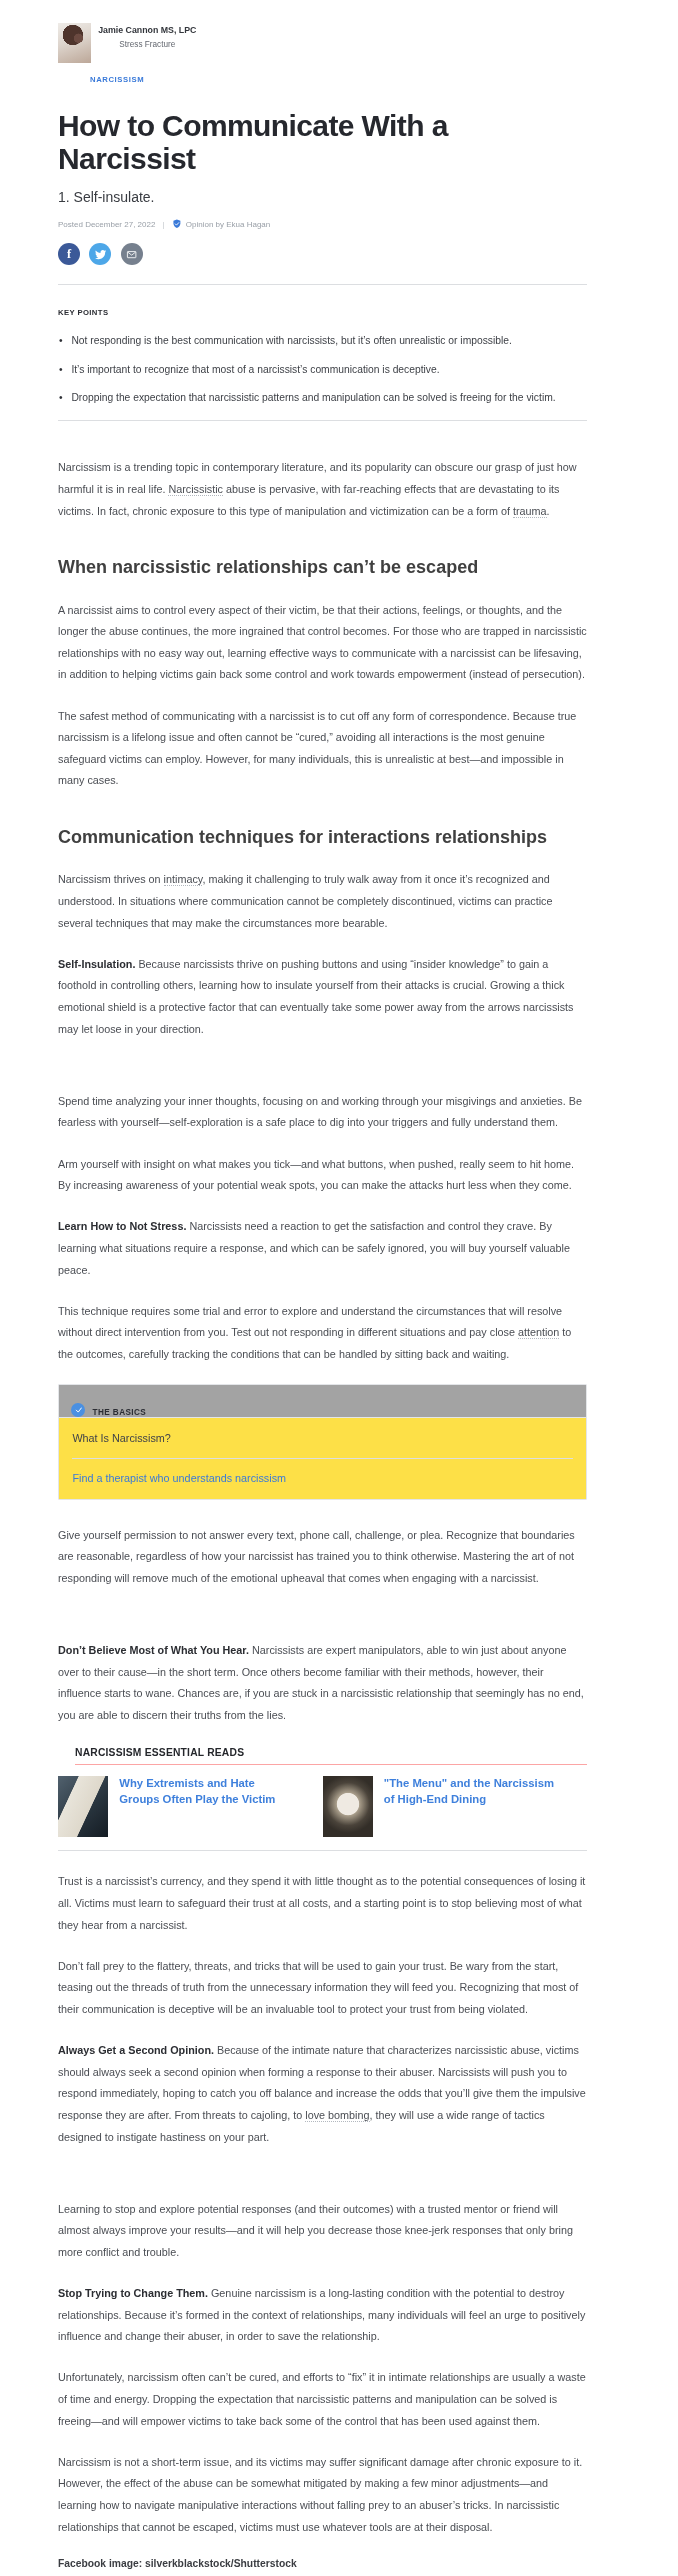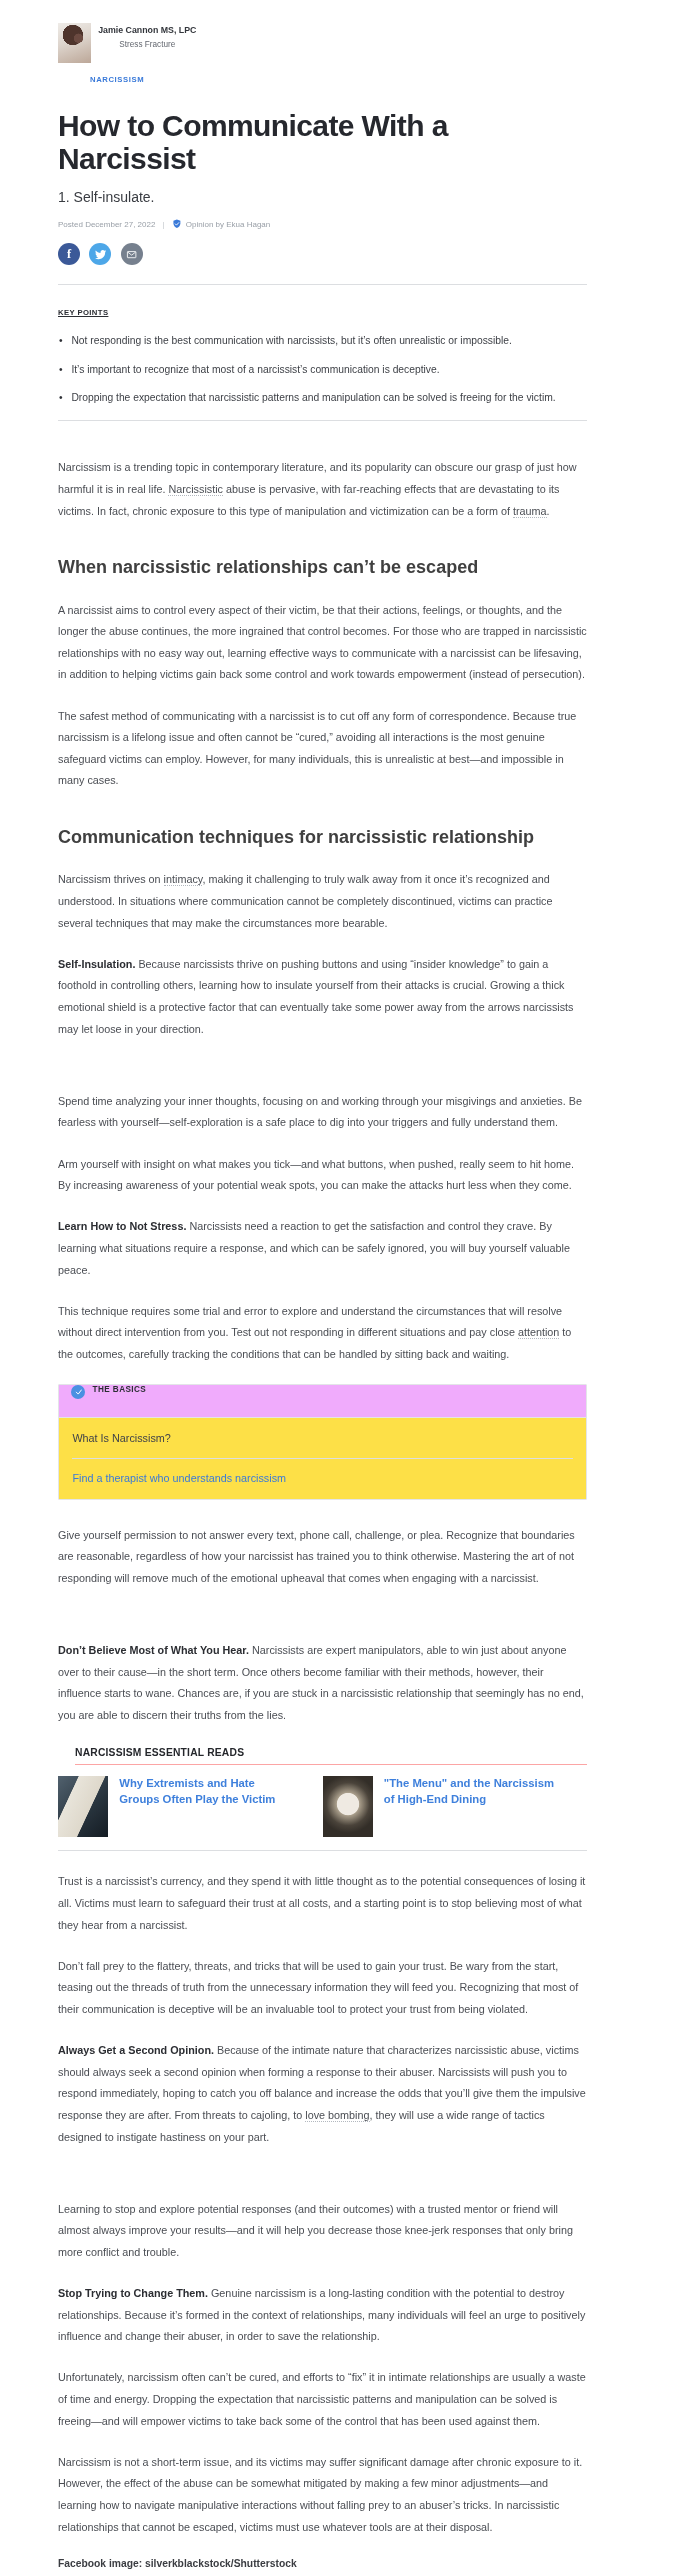--- a/index.html
+++ b/index.html
@@ -30,35 +30,35 @@
   .share-btn { width:22px; height:22px; border-radius:50%; display:flex; align-items:center; justify-content:center; border:none; cursor:pointer; }
   .share-fb { background:#3b5998; }
   .share-tw { background:#4da7e8; }
   .share-em { background:#76808e; }
   .share-fb span { color:#fff; font-size:12.4px; font-weight:700; font-family:"Liberation Serif",serif; }
 
   .hr { border:none; border-top:0.5px solid #dcdee1; height:0; }
   .hr1 { margin-top:18.5px; }
   .hr2 { margin-top:14.4px; }
 
-  .kp-label { margin-top:23px; font-size:7.7px; font-weight:700; letter-spacing:0.4px; color:#2b2d33;text-decoration:underline; }
+  .kp-label { margin-top:23px; font-size:7.7px; font-weight:700; letter-spacing:0.4px; color:#2b2d33; }
   .kp-list { margin-top:15.5px; list-style:none; }
   .kp-list li { position:relative; padding-left:13.4px; font-size:10.3px; line-height:17px; color:#3c3f45; font-weight:500; margin-bottom:11.3px; }
   .kp-list li::before { content:"•"; position:absolute; left:1px; top:0; color:#2e3036; }
 
   .para { font-size:10.8px; line-height:21.6px; color:#4a4d53; margin-top:19.6px; }
   .para.first { margin-top:36px; }
   .seg-b { font-weight:700; color:#2b2d32; }
   a.seg-dotted { color:inherit; text-decoration:none; border-bottom:1px dotted #b3b8bf; cursor:pointer; }
   .h2 { margin-top:36px; margin-bottom:23px; font-size:18px; line-height:18.5px; font-weight:700; color:#404040; }
 
   .spacer-ad { height:31px; }
 
   .basics { margin-top:18.5px; border:0.5px solid #e3e5e8; border-radius:1px; }
-  .basics-head { background:#f0abfc; height:33px; display:flex; align-items:flex-start; padding:0 12.4px; border-bottom:0.5px solid #e3e5e8; }
+  .basics-head { background:#a3a3a3; height:33px; display:flex; align-items:flex-end; padding:0 12.4px; border-bottom:0.5px solid #e3e5e8; }
   .basics-check { width:14px; height:14px; border-radius:50%; background:#4a90e2; display:flex; align-items:center; justify-content:center; margin-right:7.2px; }
   .basics-label { font-size:8.2px; font-weight:700; letter-spacing:0.4px; color:#2b2d33; }
   .basics-body { background:#fde047; padding:14.4px 13.4px; }
   .basics-q { font-size:10.8px; color:#3f424a; text-decoration:none; display:block; cursor:pointer; }
   .basics-div { border:none; border-top:0.5px solid #dcdee1; margin:13.4px 0; }
   .basics-therapist { font-size:10.8px; color:#3a7ad9; text-decoration:none; display:block; cursor:pointer; }
 
   .reads { margin-top:20.6px; }
   .reads-label { font-size:10.3px; font-weight:700; letter-spacing:0.2px; color:#25272c; padding-bottom:6.2px; border-bottom:1px solid #fca5a5;margin-left:17px; }
   .reads-cards { display:flex; margin-top:11.3px; }
@@ -135,21 +135,21 @@
     </div>
 
     <hr class="hr hr2">
 
     <p class="para first"><span>Narcissism is a trending topic in contemporary literature, and its popularity can obscure our grasp of just how harmful it is in real life. </span><a class="seg-dotted">Narcissistic</a><span> abuse is pervasive, with far-reaching effects that are devastating to its victims. In fact, chronic exposure to this type of manipulation and victimization can be a form of </span><a class="seg-dotted">trauma</a><span>.</span></p>
 
     <h2 class="h2">When narcissistic relationships can’t be escaped</h2>
     <p class="para"><span>A narcissist aims to control every aspect of their victim, be that their actions, feelings, or thoughts, and the longer the abuse continues, the more ingrained that control becomes. For those who are trapped in narcissistic relationships with no easy way out, learning effective ways to communicate with a narcissist can be lifesaving, in addition to helping victims gain back some control and work towards empowerment (instead of persecution).</span></p>
     <p class="para"><span>The safest method of communicating with a narcissist is to cut off any form of correspondence. Because true narcissism is a lifelong issue and often cannot be “cured,” avoiding all interactions is the most genuine safeguard victims can employ. However, for many individuals, this is unrealistic at best—and impossible in many cases.</span></p>
 
-    <h2 class="h2">Communication techniques for narcissistic relationship</h2>
+    <h2 class="h2">Communication techniques for interactions relationships</h2>
     <p class="para"><span>Narcissism thrives on </span><a class="seg-dotted">intimacy</a><span>, making it challenging to truly walk away from it once it’s recognized and understood. In situations where communication cannot be completely discontinued, victims can practice several techniques that may make the circumstances more bearable.</span></p>
     <p class="para"><span class="seg-b">Self-Insulation.</span><span> Because narcissists thrive on pushing buttons and using “insider knowledge” to gain a foothold in controlling others, learning how to insulate yourself from their attacks is crucial. Growing a thick emotional shield is a protective factor that can eventually take some power away from the arrows narcissists may let loose in your direction.</span></p>
 
     <div class="spacer-ad"></div>
 
     <p class="para"><span>Spend time analyzing your inner thoughts, focusing on and working through your misgivings and anxieties. Be fearless with yourself—self-exploration is a safe place to dig into your triggers and fully understand them.</span></p>
     <p class="para"><span>Arm yourself with insight on what makes you tick—and what buttons, when pushed, really seem to hit home. By increasing awareness of your potential weak spots, you can make the attacks hurt less when they come.</span></p>
     <p class="para"><span class="seg-b">Learn How to Not Stress.</span><span> Narcissists need a reaction to get the satisfaction and control they crave. By learning what situations require a response, and which can be safely ignored, you will buy yourself valuable peace.</span></p>
     <p class="para"><span>This technique requires some trial and error to explore and understand the circumstances that will resolve without direct intervention from you. Test out not responding in different situations and pay close </span><a class="seg-dotted">attention</a><span> to the outcomes, carefully tracking the conditions that can be handled by sitting back and waiting.</span></p>
 

